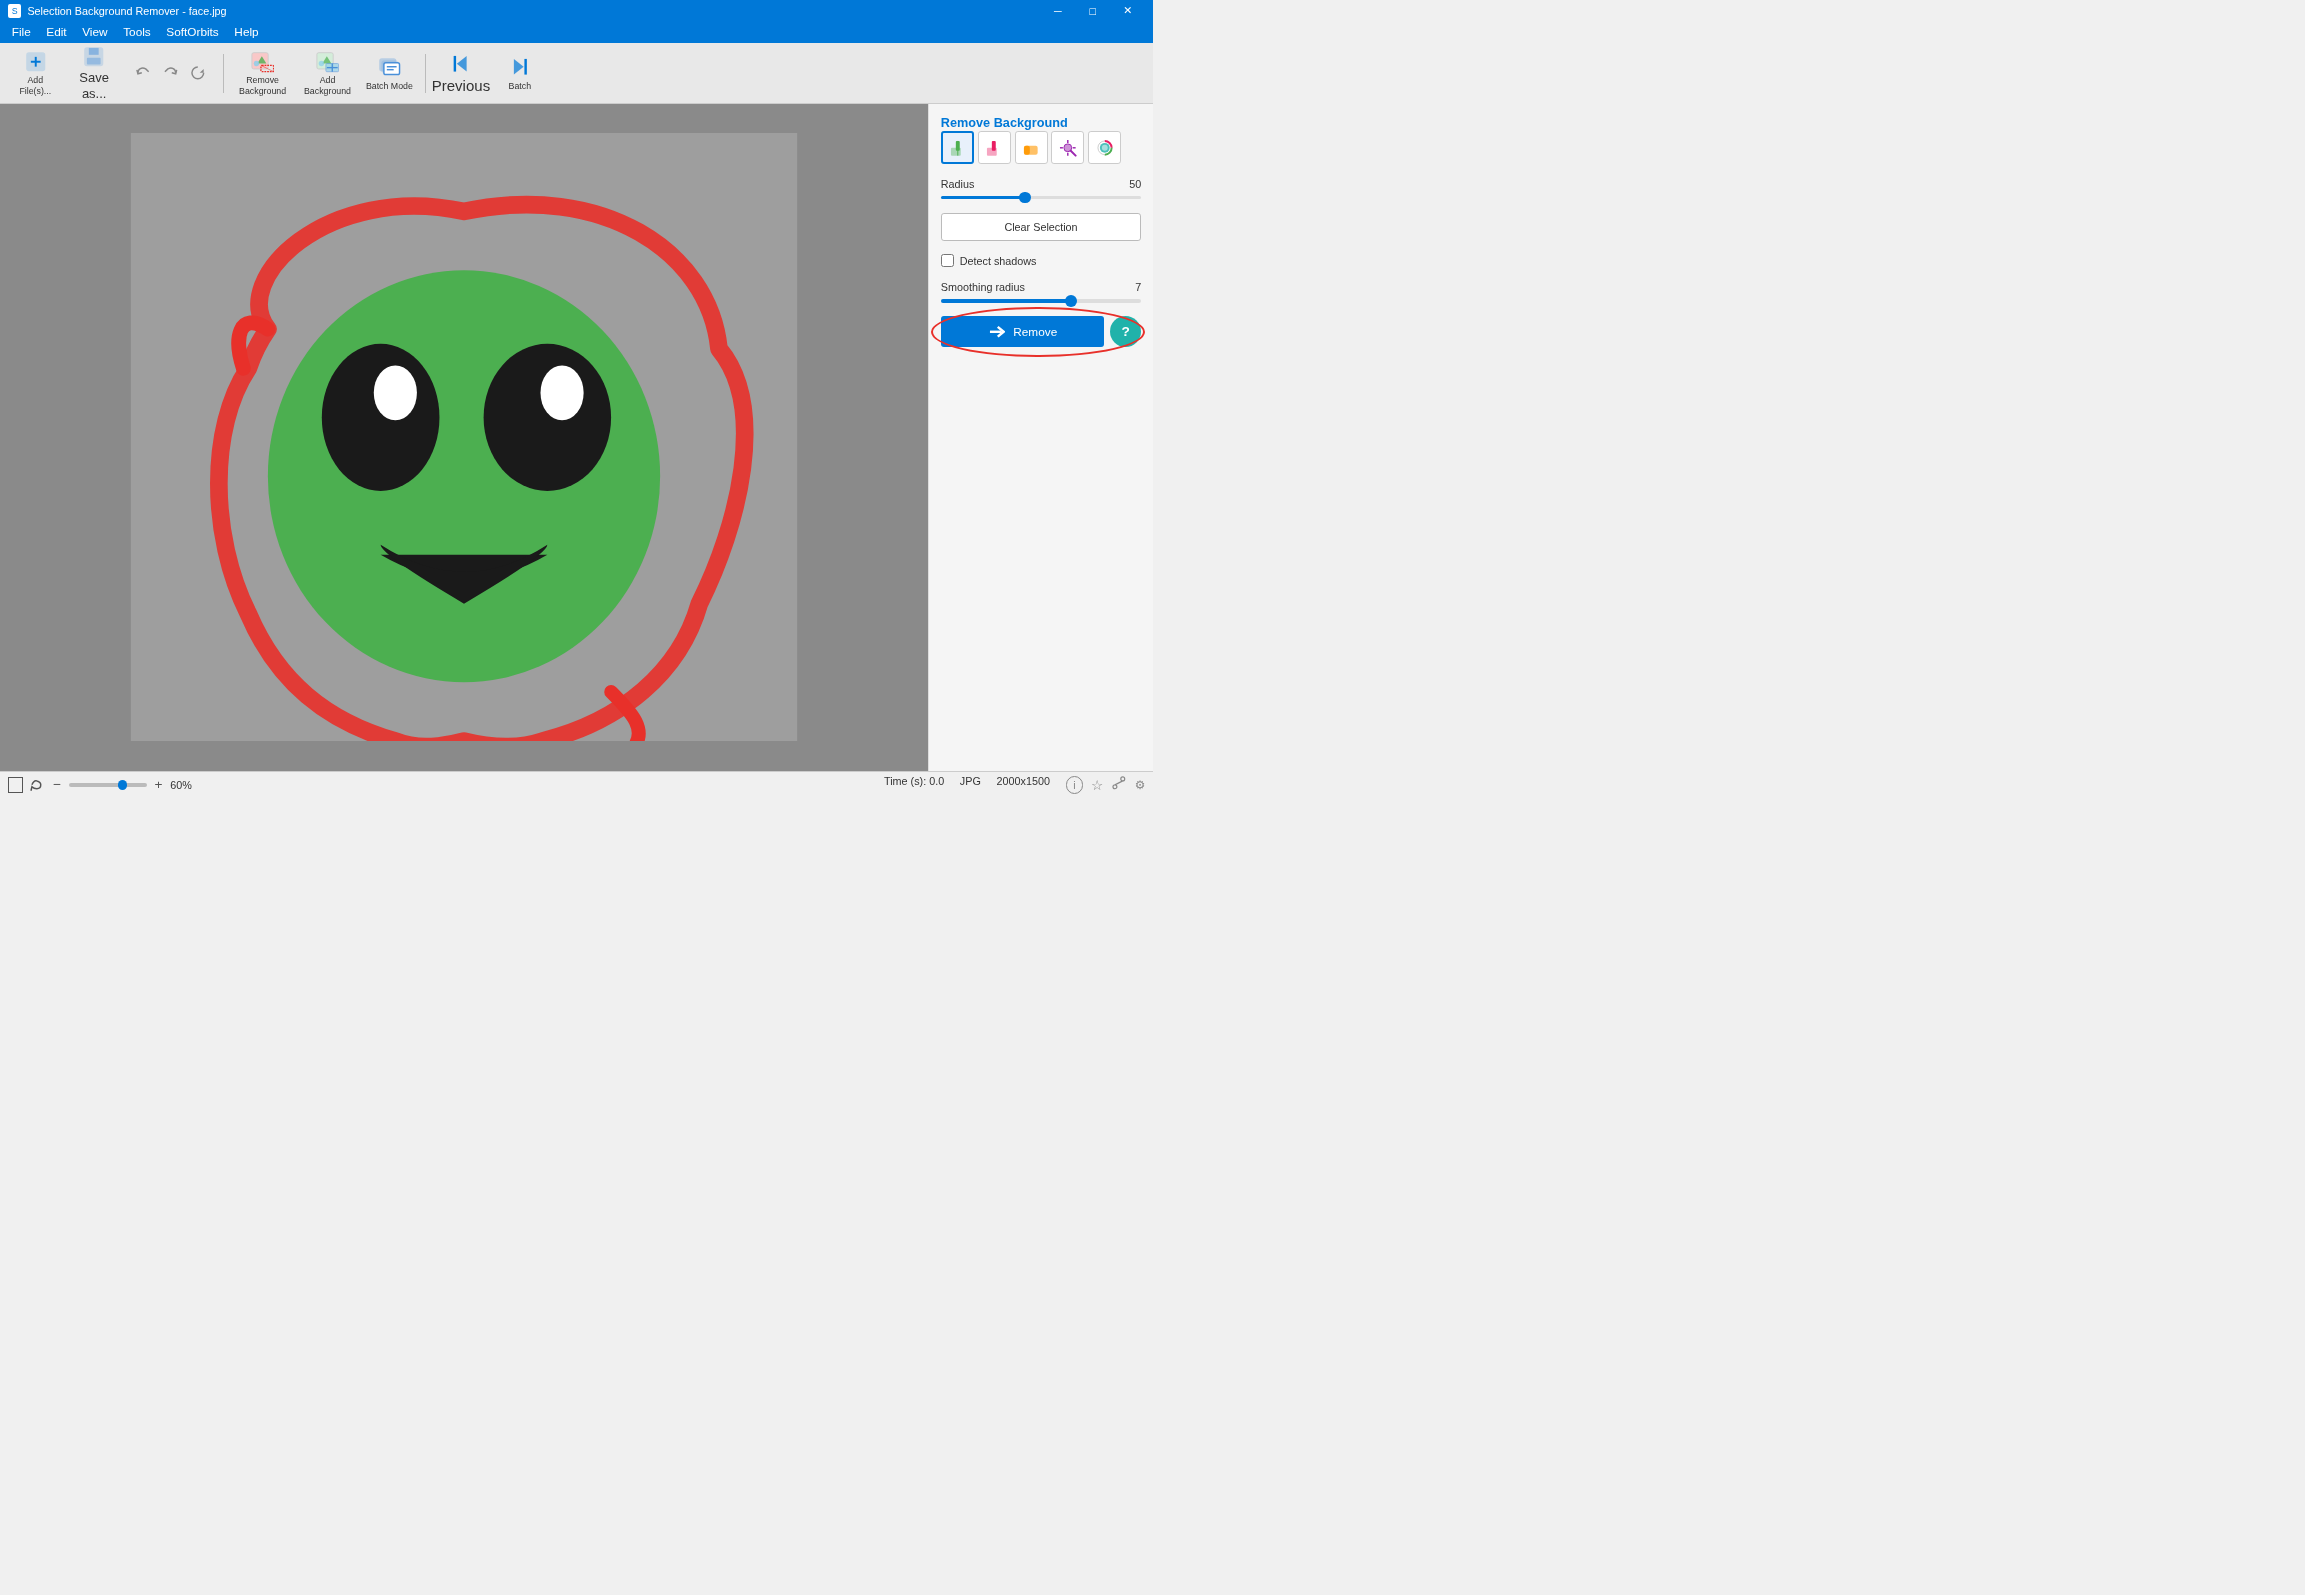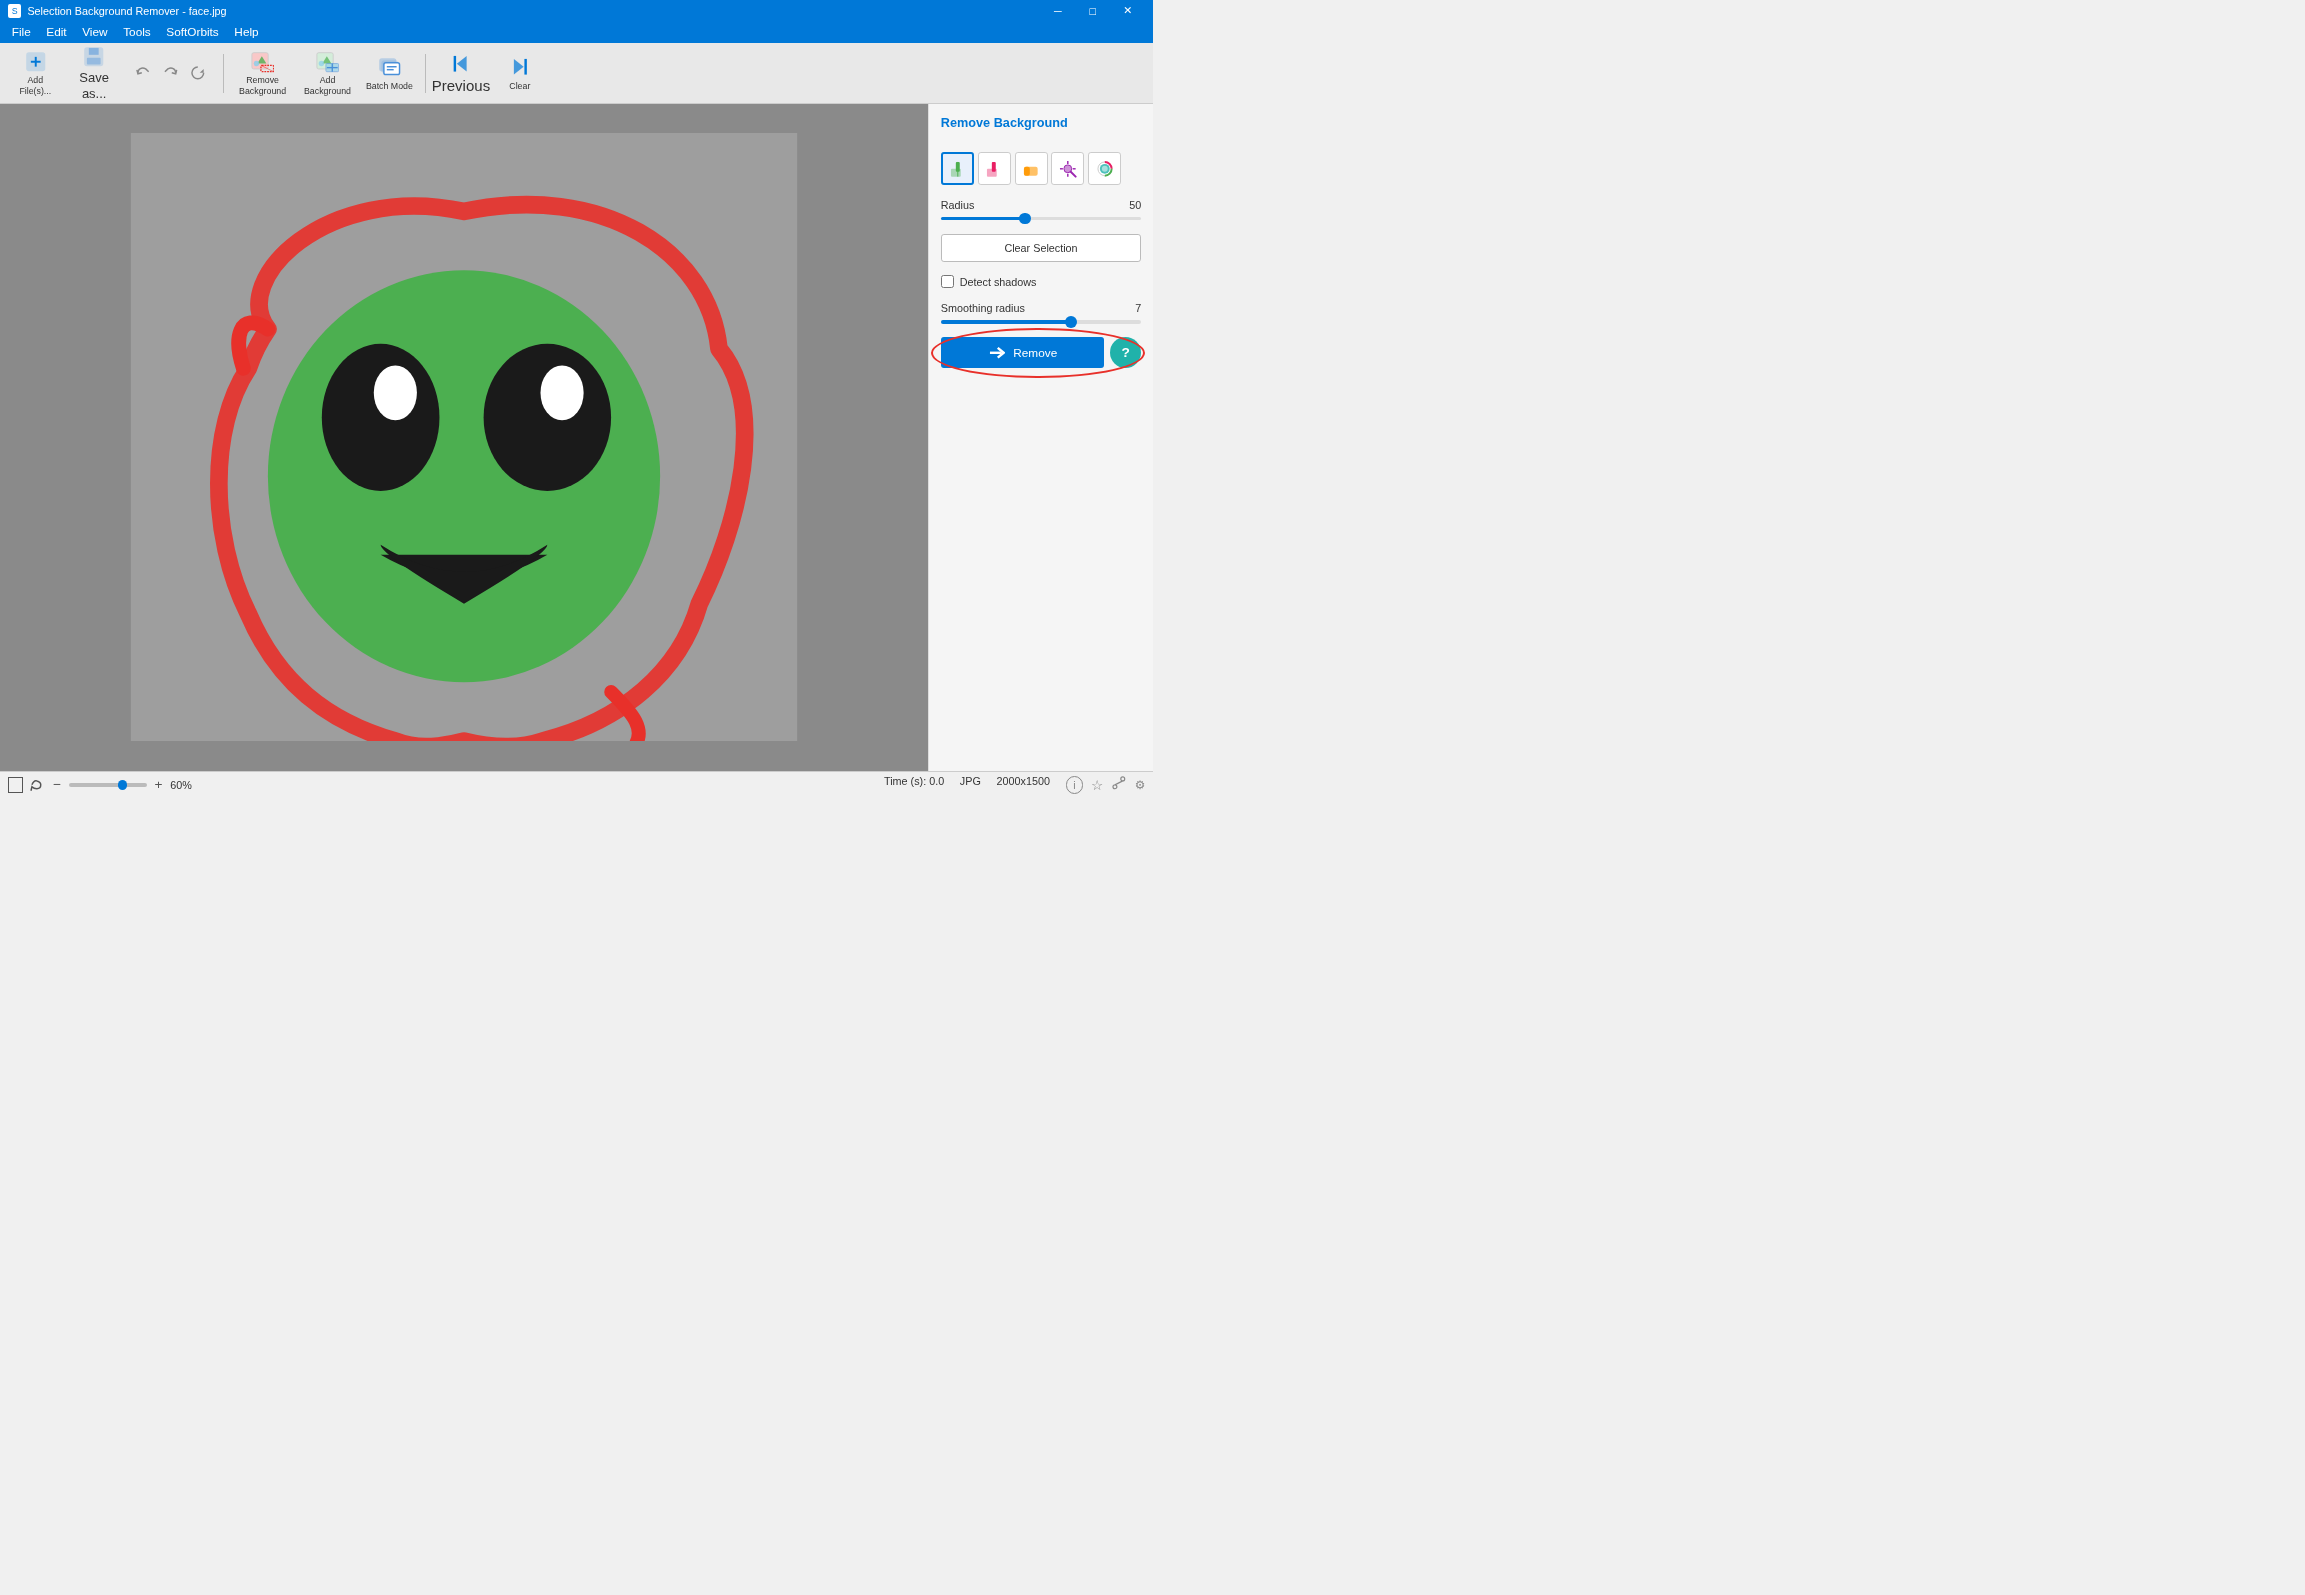--- a/index.html
+++ b/index.html
@@ -121,21 +121,21 @@
       width: 225px;
       background: #f5f5f5;
       border-left: 1px solid #ddd;
       padding: 11.8px;
       overflow-y: auto;
     }
     .panel-title {
       color: #0078d7;
       font-size: 12.7px;
       font-weight: 600;
-      margin-bottom: 22px;
+      margin-bottom: 1px;
     }
     .tool-buttons {
       display: flex;
       gap: 3.9px;
       margin-bottom: 13.7px;
     }
     .tool-btn {
       width: 33px;
       height: 33px;
       border: 1px solid #ccc;
@@ -414,21 +414,21 @@
     <span style="font-size:15px;">Previous</span>
   </div>
 
   <div class="toolbar-btn">
     <div class="toolbar-icon">
       <svg width="23.5" height="23.5" viewBox="0 0 24 24">
         <polygon points="6,4 16,12 6,20" fill="#0078d7" opacity="0.7"></polygon>
         <line x1="18" y1="4" x2="18" y2="20" stroke="#0078d7" stroke-width="2.5"></line>
       </svg>
     </div>
-    <span style="font-size:8.8px;">Clear</span>
+    <span style="font-size:8.8px;">Batch</span>
   </div>
 </div>
 
 <div class="main-container">
 
   <div class="canvas-area">
     <div class="image-canvas">
       <svg width="667" height="608" viewBox="0 0 680 620" xmlns="http://www.w3.org/2000/svg">
 
         <rect width="680" height="620" fill="#9e9e9e"></rect>

